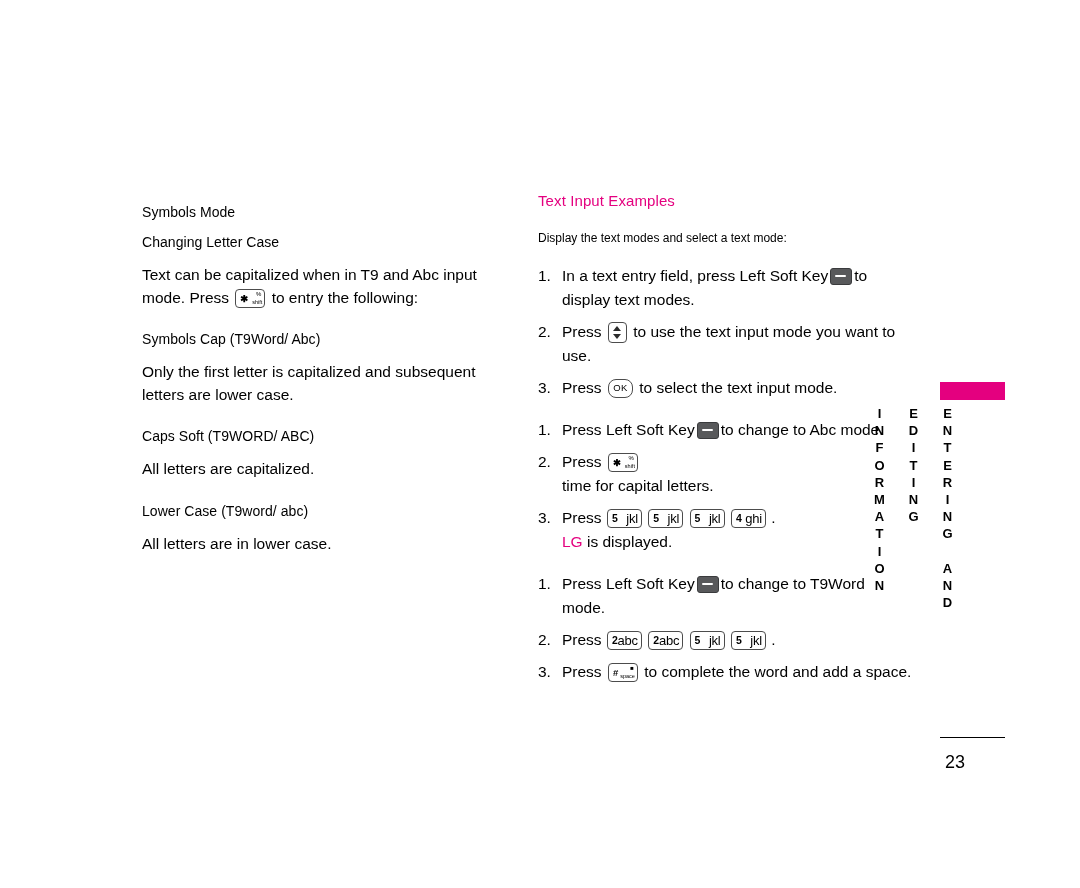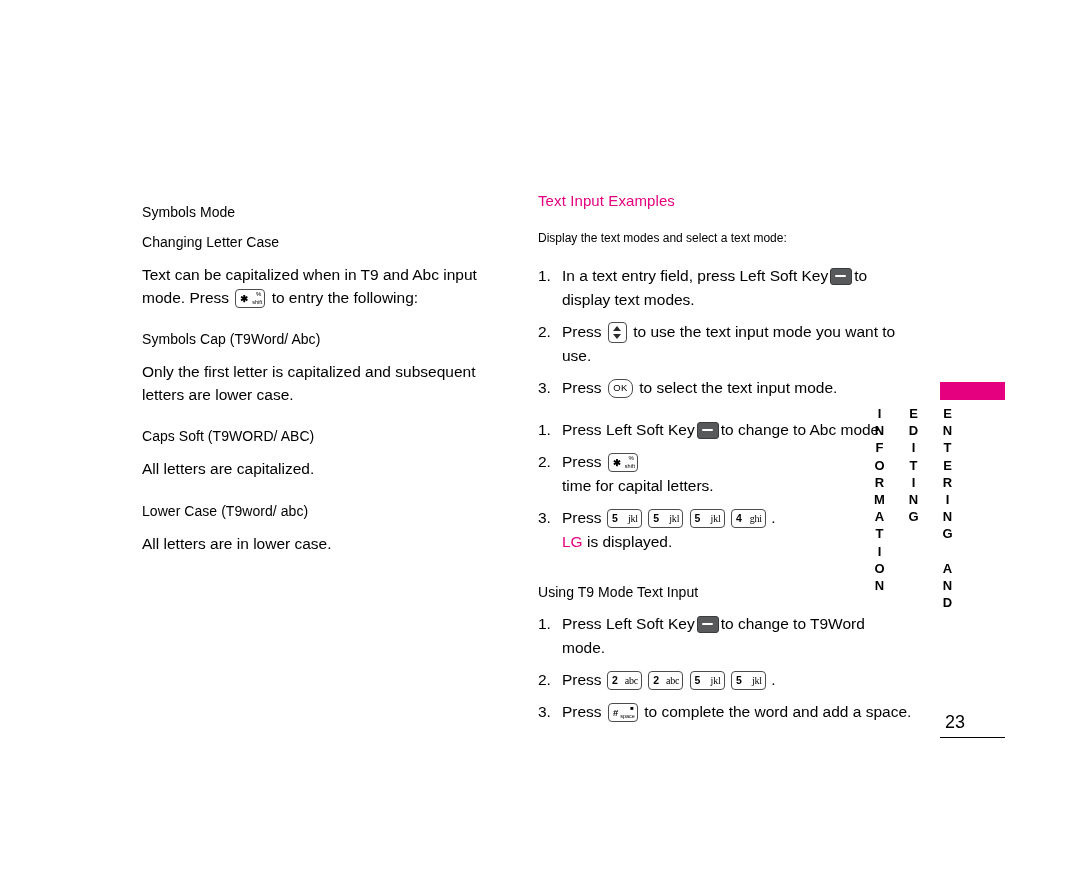--- a/index.html
+++ b/index.html
@@ -168,24 +168,23 @@
     left: 4px;
     top: 2px;
     font-size: 10.5px;
     font-weight: bold;
     line-height: 12px;
   }
   .numkey .l {
     position: absolute;
     right: 3px;
     top: 4px;
-    font-size: 10px;
+    font-size: 13px;
     line-height: 9px;
     letter-spacing: -0.2px;
-    font-family: Liberation Serif, serif;
   }
   
   .symkey {
     display: inline-block;
     vertical-align: middle;
     width: 28px;
     height: 17px;
     border: 1px solid #4c4c4c;
     border-radius: 4px;
     margin: 0 2px;
@@ -249,21 +248,21 @@
     position: absolute;
     left: 940px;
     top: 737px;
     width: 65px;
     height: 1px;
     background: #000;
   }
   .page-num {
     position: absolute;
     left: 940px;
-    top: 712px;
+    top: 752px;
     width: 30px;
     text-align: center;
     font-size: 18px;
   }
 </style>
 </head>
 <body>
 
 <div class="page">
 
@@ -347,21 +346,20 @@
         <span class="numkey"><span class="d">5</span><span class="l">jkl</span></span>
         <span class="numkey"><span class="d">4</span><span class="l">ghi</span></span>
         <span>.</span><br>
         <span class="lg-mark">LG</span>
         <span>is displayed.</span>
       </li>
     </ol>
 
     <div class="spacer-lg"></div>
 
-    <h3 class="sub tight">Using T9 Mode Text Input</h3>
 
     <ol class="steps">
       <li>
         <span class="num">1.</span>
         <span>Press Left Soft Key</span><span class="softkey"></span><span>to change to T9Word</span><br>
         <span>mode.</span>
       </li>
       <li>
         <span class="num">2.</span>
         <span>Press</span>

